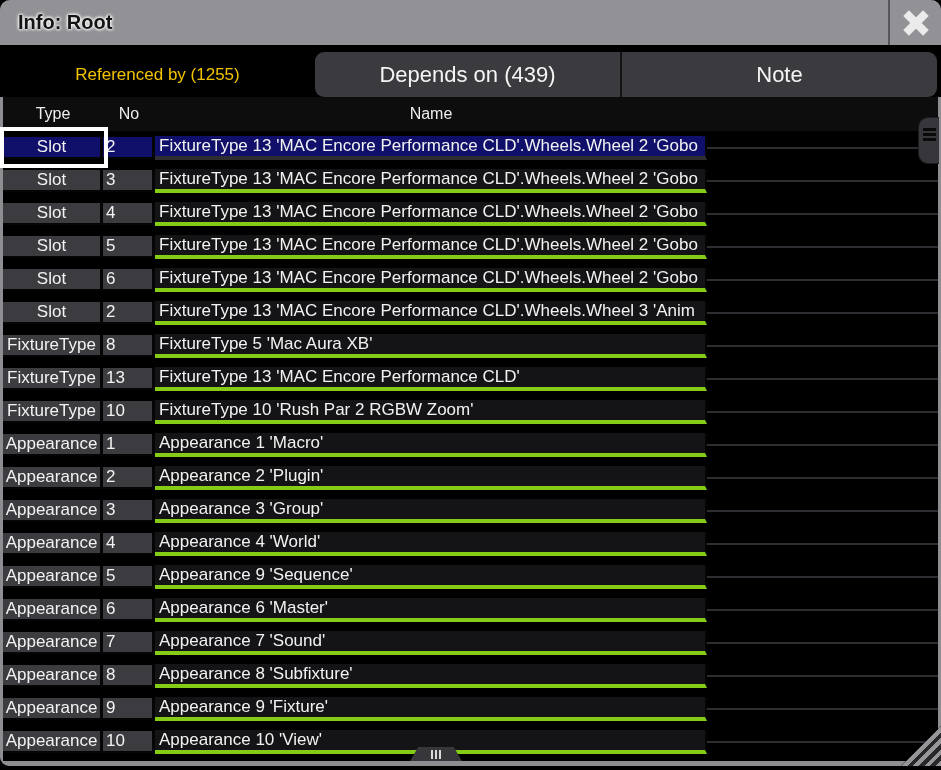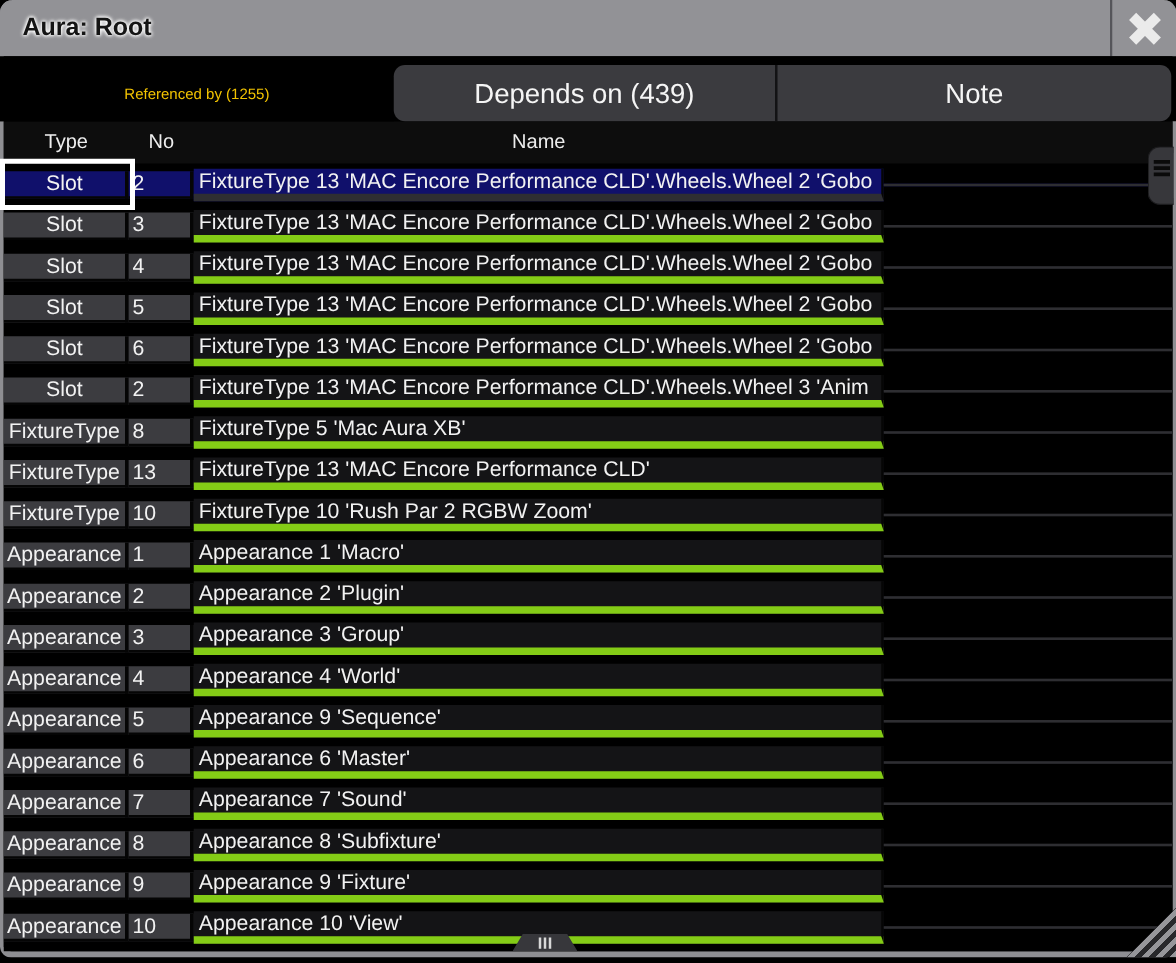--- a/index.html
+++ b/index.html
@@ -14,40 +14,40 @@
               color:#141414;text-shadow:0 0 3px #fff,0 0 3px #fff,0 0 4px #fff;}
   .close-zone{position:absolute;right:0;top:0;width:51px;height:45px;border-left:2px solid #55555a;
               border-radius:0 10px 0 0;display:flex;align-items:center;justify-content:center;cursor:pointer;}
   .xicon{position:relative;width:30px;height:30px;}
   .xicon i{position:absolute;left:1px;top:11px;width:28px;height:8px;background:#ebebeb;display:block;}
   .xicon i:first-child{transform:rotate(45deg);}
   .xicon i:last-child{transform:rotate(-45deg);}
   
   .tabbar{position:relative;margin:0 -3px;height:52px;background:#000;}
   .tab-active{position:absolute;left:0;top:7px;bottom:0;width:315px;background:#000;
-              display:flex;align-items:center;justify-content:center;font-size:12px;color:#f2c300;cursor:pointer;}
+              display:flex;align-items:center;justify-content:center;font-size:17px;color:#f2c300;cursor:pointer;}
   .tabs-inactive{position:absolute;left:315px;right:4px;top:7px;bottom:0;background:#3b3b3f;
                  border-radius:9px;display:flex;overflow:hidden;}
   .tab{display:flex;align-items:center;justify-content:center;font-size:22px;color:#f5f5f5;cursor:pointer;}
   .tab-depends{width:305px;border-right:2px solid #131315;}
   .tab-note{flex:1;}
   
   .header-row{display:flex;height:34px;background:#0d0d0d;color:#ededed;font-size:16px;}
   .hcell{display:flex;align-items:center;justify-content:center;box-sizing:border-box;}
   .h-type{width:100px;}.h-no{width:52px;}.h-name{width:552px;}.h-info{flex:1;}
   
   .grid{position:relative;height:630px;overflow:hidden;background:#000;}
   .row{display:flex;height:33px;align-items:center;}
   .cell{box-sizing:border-box;display:flex;align-items:center;font-size:17px;color:#f2f2f2;overflow:hidden;}
   .cell.type{width:100px;background:#3c3c40;justify-content:center;padding:0 1px;
              border-right:3px solid #050505;border-bottom:2px solid #050505;white-space:nowrap;}
   .cell.no{width:52px;background:#3c3c40;padding-left:3px;
            border-right:3px solid #050505;border-bottom:2px solid #050505;white-space:nowrap;}
   .cell.name{width:552px;background:#141416;padding-left:4px;
-             border-right:2px solid #050505;border-bottom:6px solid #84cc16;white-space:nowrap;}
+             border-right:2px solid #050505;border-bottom:4px solid #84cc16;white-space:nowrap;}
   .cell.info{flex:1;background:#141416;border-bottom:2px solid #2e2e32;}
   .row.selected .cell{background:#10106b;}
   .row.selected .cell.name,.row.selected .cell.info{border-bottom-color:#2e2e32;}
   
   .focus-frame{position:absolute;left:-3px;top:127px;width:108px;height:41px;
                border:4px solid #ffffff;box-sizing:border-box;z-index:6;pointer-events:none;}
   
   .vscroll-tab{position:absolute;right:-1px;top:117px;width:21px;height:47px;background:#37373b;
                border:1px solid #1c1c1e;border-right:none;border-radius:10px 0 0 10px;z-index:7;cursor:grab;
                display:flex;flex-direction:column;align-items:center;padding-top:10px;box-sizing:border-box;}
@@ -61,21 +61,21 @@
                clip-path:polygon(100% 0,100% 100%,0 100%);
                background:repeating-linear-gradient(-45deg,#96969a 0 4px,#28282b 4px 8px);}
 </style>
 </head>
 <body>
 
 <div class="screen">
   <div class="window">
 
     <div class="titlebar">
-      <span class="title-text">Aura: Root</span>
+      <span class="title-text">Info: Root</span>
       <div class="close-zone">
         <span class="xicon">
             <i></i>
             <i></i>
           </span>
       </div>
     </div>
 
     <div class="tabbar">
       <div class="tab-active">Referenced by (1255)</div>

